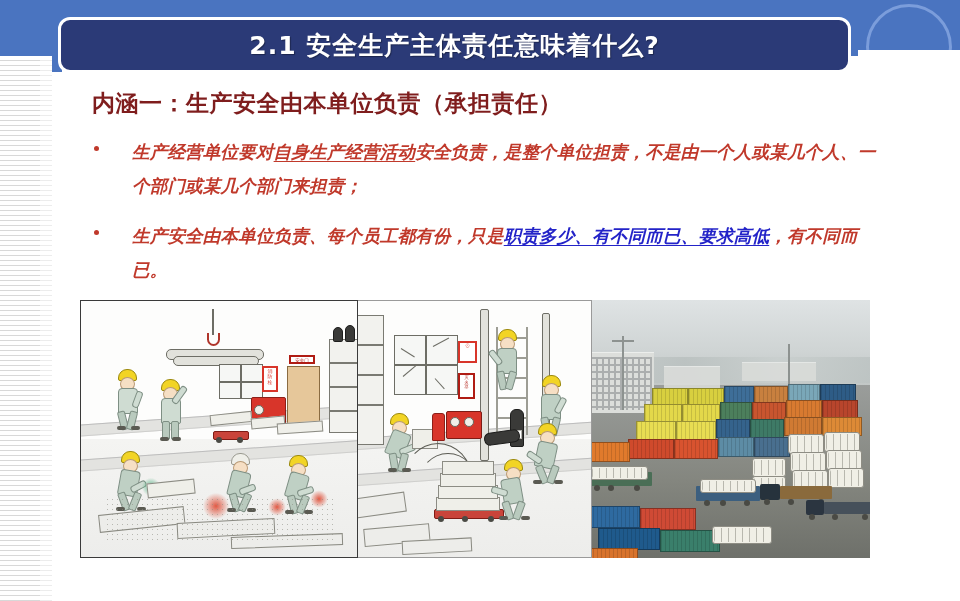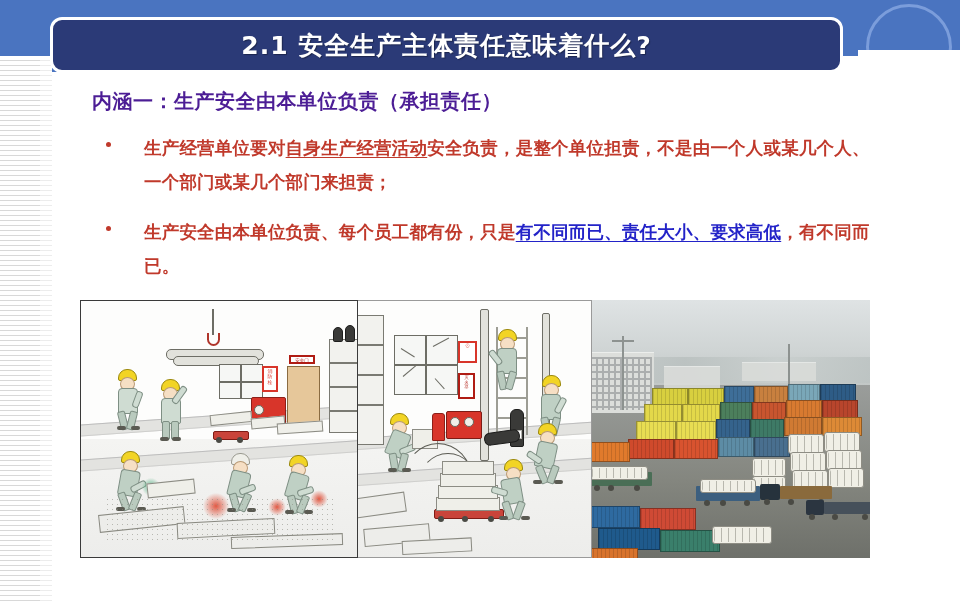--- a/index.html
+++ b/index.html
@@ -55,49 +55,49 @@
     background:
       repeating-linear-gradient(
         to bottom,
         #ffffff 0px,#ffffff 4px,
         #ececec 4px,#ececec 5px
       );
   }
 
   
   .title-bar{
-    position:absolute;left:50px;top:17px;width:793px;height:56px;
+    position:absolute;left:58px;top:17px;width:793px;height:56px;
     background:#2b3a77;
     border:3px solid #ffffff;
     border-radius:12px;
     box-sizing:border-box;
     display:flex;align-items:center;justify-content:center;
   }
   .title-text{
     color:#ffffff;
     font-size:25px;
     font-weight:bold;
     letter-spacing:1px;
     white-space:nowrap;
     text-shadow:1px 1px 1px rgba(0,0,0,.35);
   }
 
   
   .content{
     position:absolute;left:92px;top:88px;width:800px;
   }
   .heading{
-    color:#4c1d95;
-    font-size:20px;
+    color:#7f1d1d;
+    font-size:23px;
     font-weight:bold;
     letter-spacing:.5px;
     margin:0 0 16px 0;
     white-space:nowrap;
   }
-  .bullet-list{margin:12px;padding:0;list-style:none;}
+  .bullet-list{margin:0;padding:0;list-style:none;font-style:italic;}
   .bullet{
     position:relative;
     padding-left:40px;
     margin-bottom:16px;
     color:#c0392b;
     font-size:17.5px;
     font-weight:bold;
     line-height:1.95;
     letter-spacing:.2px;
   }
@@ -332,21 +332,21 @@
 
     <ul class="bullet-list">
 
       <li class="bullet">
         <span class="dot"></span>
         <span>生产经营单位要对</span><span class="ul-red">自身生产经营活动</span><span>安全负责，是整个单位担责，不是由一个人或某几个人、一个部门或某几个部门来担责；</span>
       </li>
 
       <li class="bullet">
         <span class="dot"></span>
-        <span>生产安全由本单位负责、每个员工都有份，只是</span><span class="ul-blue">有不同而已、责任大小、要求高低</span><span>，有不同而已。</span>
+        <span>生产安全由本单位负责、每个员工都有份，只是</span><span class="ul-blue">职责多少、有不同而已、要求高低</span><span>，有不同而已。</span>
       </li>
 
     </ul>
   </div>
 
   <div class="image-strip">
 
     <div class="panel panel-a">
       <div class="toon">
         <div class="wall"></div>

